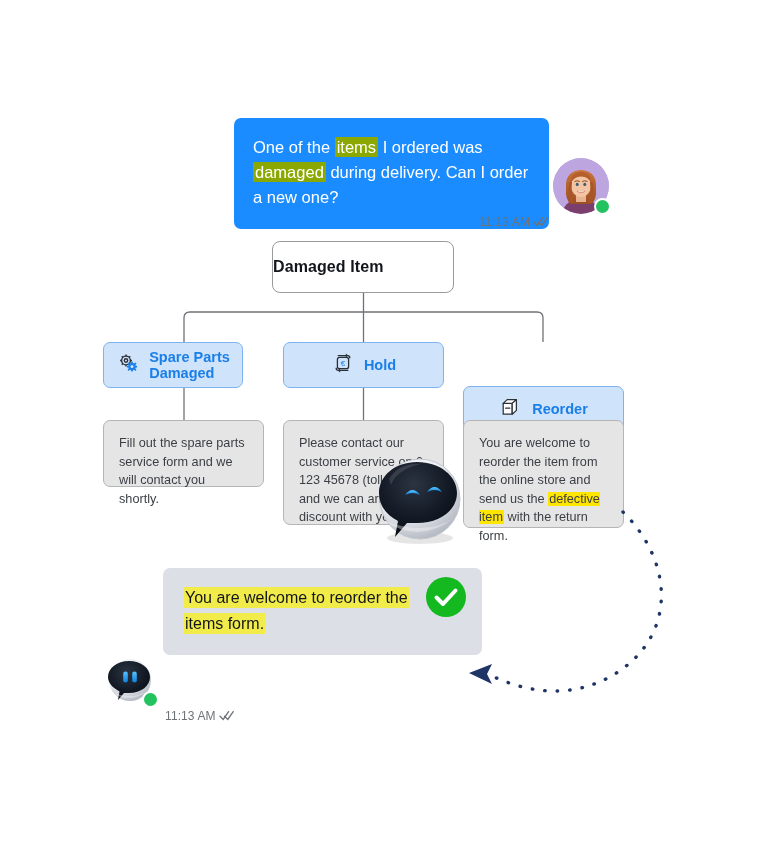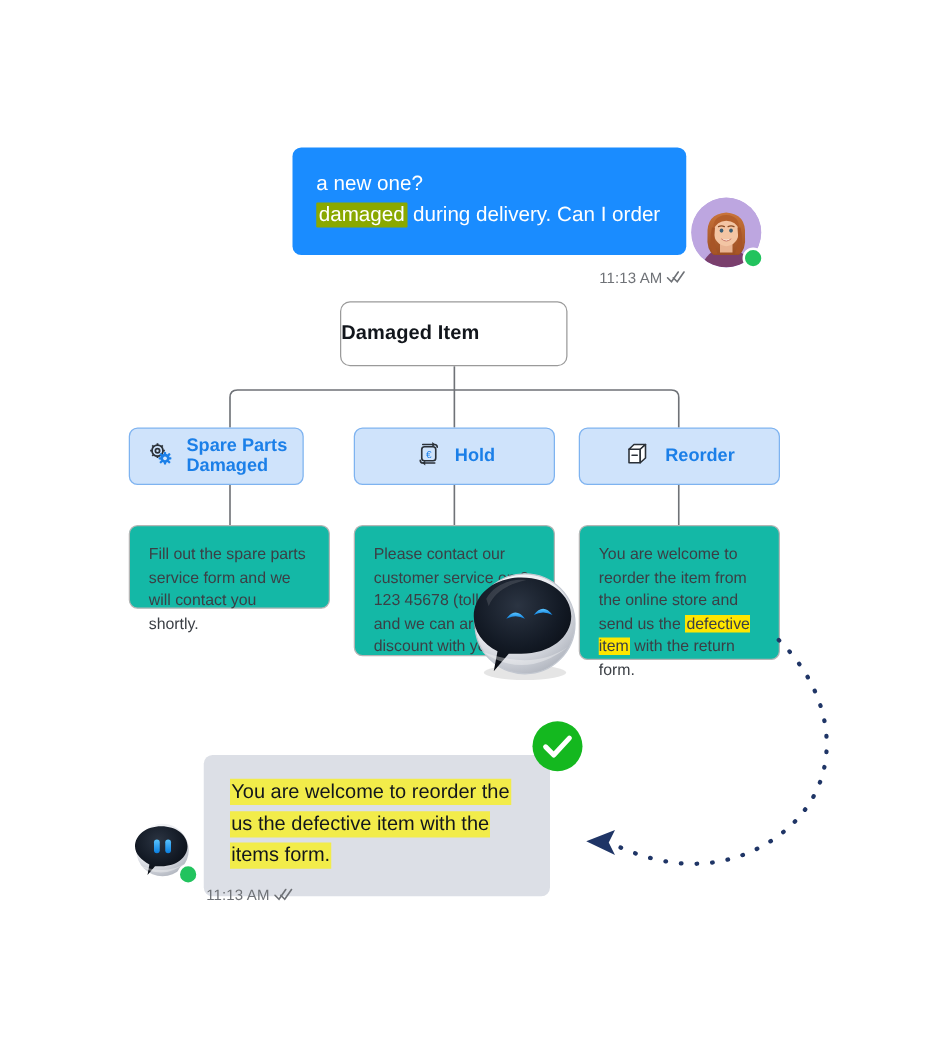--- a/index.html
+++ b/index.html
@@ -129,29 +129,29 @@
     padding: 0 10px;
   }
   .flow-node .node-label {
     color: #1b7fe8;
     font-size: 14.5px;
     font-weight: bold;
     line-height: 16.5px;
   }
   #flow-node-spare { left: 103px; width: 140px; }
   #flow-node-hold  { left: 283px; width: 161px; }
-  #flow-node-reorder { left: 463px; width: 161px; }
+  #flow-node-reorder { left: 463px; width: 161px; margin-top: 44px; }
   #flow-node-spare .node-label { text-align: left; }
 
   .desc-box {
     position: absolute;
     top: 420px;
     border: 1.2px solid #b5b5b5;
     border-radius: 7px;
-    background: #14b8a6;
+    background: #e5e5e5;
     box-sizing: border-box;
     padding: 13px 15px;
   }
   .desc-box .desc-text {
     font-size: 12.7px;
     line-height: 18.5px;
     color: #3b3f45;
   }
   #desc-spare { left: 103px; width: 161px; height: 67px; }
   #desc-hold  { left: 283px; width: 161px; height: 105px; }
@@ -169,22 +169,22 @@
     left: 365px;
     top: 445px;
     width: 107px;
     height: 100px;
   }
 
   
   #bot-bubble {
     position: absolute;
     left: 163px;
-    top: 604px;
-    width: 277px;
+    top: 568px;
+    width: 319px;
     background: #dcdfe6;
     border-radius: 7px;
     padding: 17px 21px 19px 21px;
     box-sizing: border-box;
   }
   #bot-bubble .line {
     font-size: 16px;
     line-height: 25.5px;
     color: #12161c;
     white-space: nowrap;
@@ -235,22 +235,23 @@
 
     <path d="M363.5,312 L363.5,342" stroke="#6f7277" stroke-width="1.3" fill="none"></path>
 
     <path d="M184,388 L184,420" stroke="#6f7277" stroke-width="1.3" fill="none"></path>
     <path d="M363.5,388 L363.5,420" stroke="#6f7277" stroke-width="1.3" fill="none"></path>
     <path d="M543,388 L543,420" stroke="#6f7277" stroke-width="1.3" fill="none"></path>
   </svg>
 
   <div id="user-message-row">
     <div id="user-bubble">
+      <div class="line"><span>One of the </span><span class="hl-on-blue">items</span><span> I ordered was</span></div>
+      <div class="line"><span class="hl-on-blue">damaged</span><span> during delivery. Can I order</span></div>
       <div class="line"><span>a new one?</span></div>
-      <div class="line"><span class="hl-on-blue">damaged</span><span> during delivery. Can I order</span></div>
     </div>
   </div>
   <div id="user-meta">
     <span>11:13 AM</span><span class="ticks"><svg width="16" height="11" viewBox="0 0 16 11">
           <path d="M1 6.2 L4.2 9.4 L9.6 1.6" stroke="#6f7277" stroke-width="1.3" fill="none" stroke-linecap="round"></path>
           <path d="M5.6 6.2 L8.8 9.4 L14.2 1.6" stroke="#6f7277" stroke-width="1.3" fill="none" stroke-linecap="round"></path>
         </svg></span>
   </div>
 
   <div class="avatar-wrap" id="user-avatar">
@@ -400,21 +401,20 @@
 
       <path d="M40 50 Q47.5 40 55 50 Q47.5 46 40 50 Z" fill="url(#eyeg)"></path>
       <path d="M62 47 Q69.5 37 77 47 Q69.5 43 62 47 Z" fill="url(#eyeg)"></path>
 
       <path d="M20 76 Q55 100 90 72 Q62 92 20 76 Z" fill="#ffffff" opacity="0.35"></path>
     </svg>
   </div>
 
   <div id="bot-bubble">
     <div class="line"><span class="hl">You are welcome to reorder the</span></div>
-    <div class="line"><span class="hl">us the defective item with the</span></div>
     <div class="line"><span class="hl">items form.</span></div>
   </div>
   <div id="bot-meta">
     <span>11:13 AM</span><span class="ticks"><svg width="16" height="11" viewBox="0 0 16 11">
           <path d="M1 6.2 L4.2 9.4 L9.6 1.6" stroke="#6f7277" stroke-width="1.3" fill="none" stroke-linecap="round"></path>
           <path d="M5.6 6.2 L8.8 9.4 L14.2 1.6" stroke="#6f7277" stroke-width="1.3" fill="none" stroke-linecap="round"></path>
         </svg></span>
   </div>
 
   <div class="avatar-wrap" id="bot-avatar">

